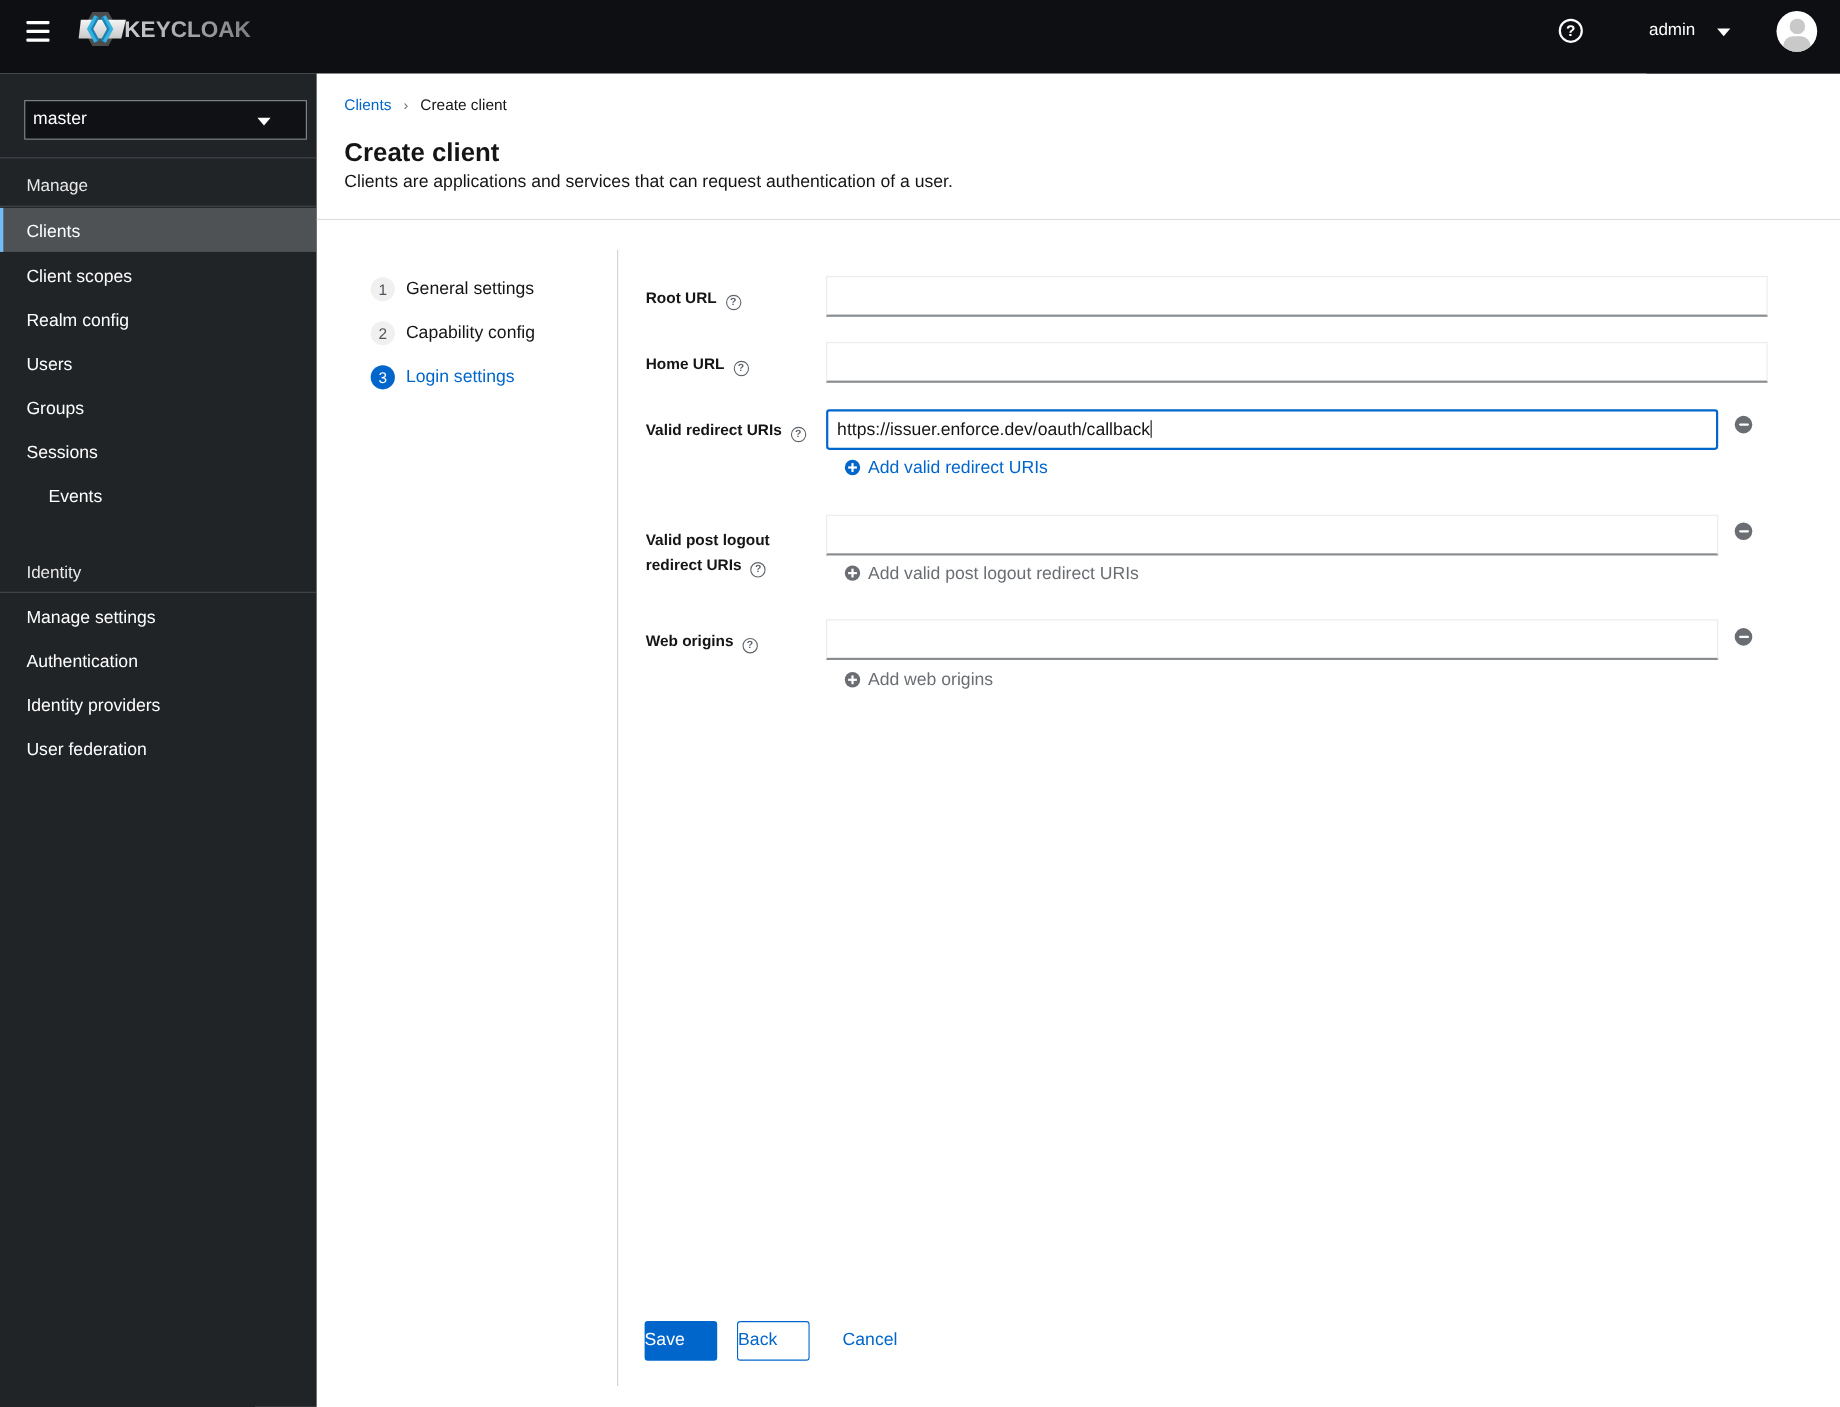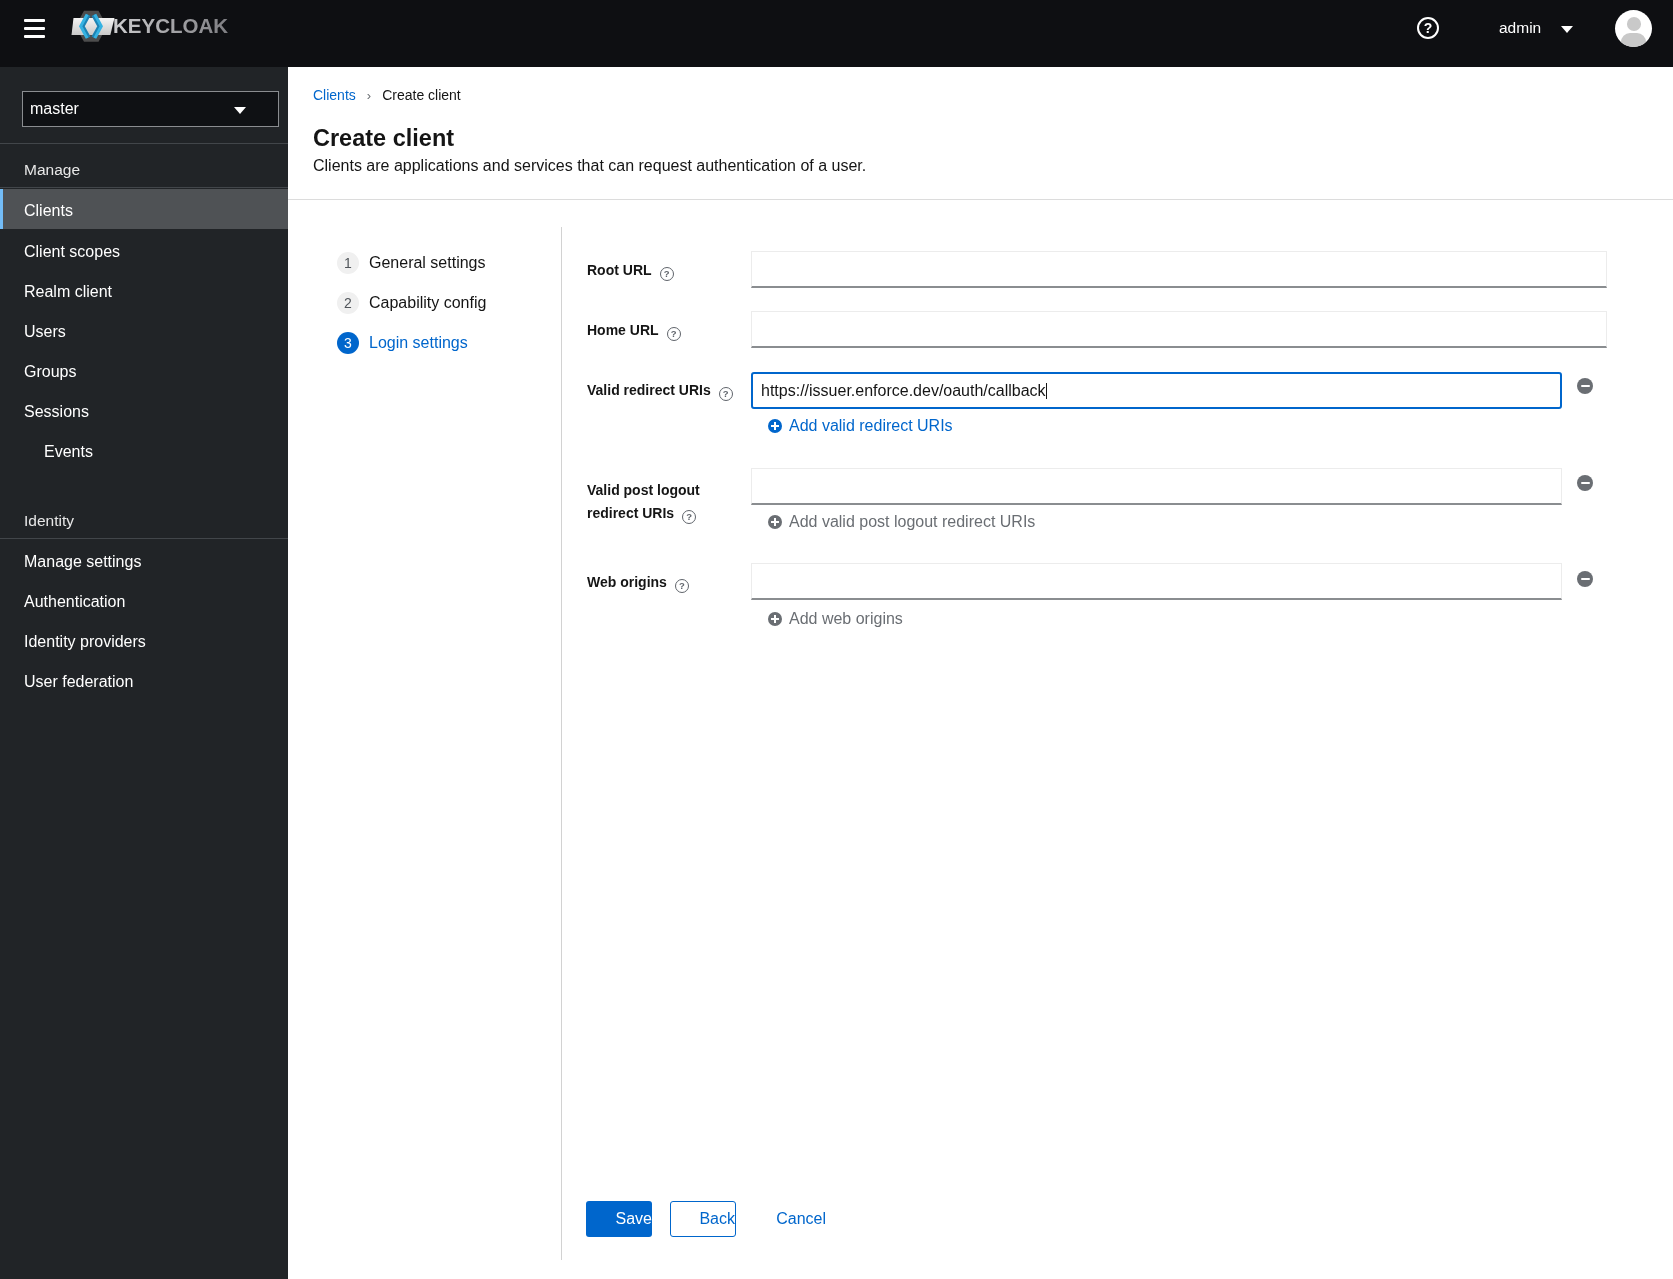--- a/index.html
+++ b/index.html
@@ -57,21 +57,21 @@
   .minus { position:absolute; width:16px; height:16px; border-radius:50%; background:#6a6e73; }
   .minus::after { content:""; position:absolute; left:3.5px; top:6.8px; width:9px; height:2.6px; background:#fff; border-radius:1px; }
   .addlink { position:absolute; font-size:16px; }
   .addlink .plus { display:inline-block; position:relative; width:14px; height:14px; border-radius:50%; vertical-align:-2px; margin-right:7px; }
   .addlink .plus::before { content:""; position:absolute; left:3px; top:6px; width:8px; height:2px; background:#fff; }
   .addlink .plus::after { content:""; position:absolute; left:6px; top:3px; width:2px; height:8px; background:#fff; }
   .addlink.blue { color:#0066cc; } .addlink.blue .plus { background:#0066cc; }
   .addlink.gray { color:#6a6e73; } .addlink.gray .plus { background:#6a6e73; }
 
   
-  .btn { position:absolute; height:36px; border-radius:3px; font-size:16px; text-align:right; line-height:36px; }
+  .btn { position:absolute; height:36px; border-radius:3px; font-size:16px; text-align:left; line-height:36px; }
   .btn.primary { background:#0066cc; color:#fff; }
   .btn.secondary { background:#fff; color:#0066cc; border:1px solid #0066cc; line-height:34px; }
   .btn.link { color:#0066cc; }
 </style>
 </head>
 <body>
 
 <div class="masthead">
   <div class="hamburger">
       <span></span>
@@ -109,21 +109,21 @@
 <div class="sidebar">
   <div class="realmsel">
       <div class="txt">master</div>
       <div class="caret"></div>
     </div>
   <div class="divider" style="top:76px;"></div>
   <div class="navhead" style="top:94px;">Manage</div>
   <div class="divider" style="top:120px;"></div>
   <div class="navitem current" style="top:122px;">Clients</div>
   <div class="navitem" style="top:163px;">Client scopes</div>
-  <div class="navitem" style="top:203px;">Realm client</div>
+  <div class="navitem" style="top:203px;">Realm config</div>
   <div class="navitem" style="top:243px;">Users</div>
   <div class="navitem" style="top:323px;">Sessions</div>
   <div class="navitem" style="top:283px;">Groups</div>
   <div class="navitem" style="top:363px;margin-left:20px;">Events</div>
   <div class="navhead" style="top:445px;">Identity</div>
   <div class="divider" style="top:471px;"></div>
   <div class="navitem" style="top:473px;">Manage settings</div>
   <div class="navitem" style="top:513px;">Authentication</div>
   <div class="navitem" style="top:553px;">Identity providers</div>
   <div class="navitem" style="top:593px;">User federation</div>

